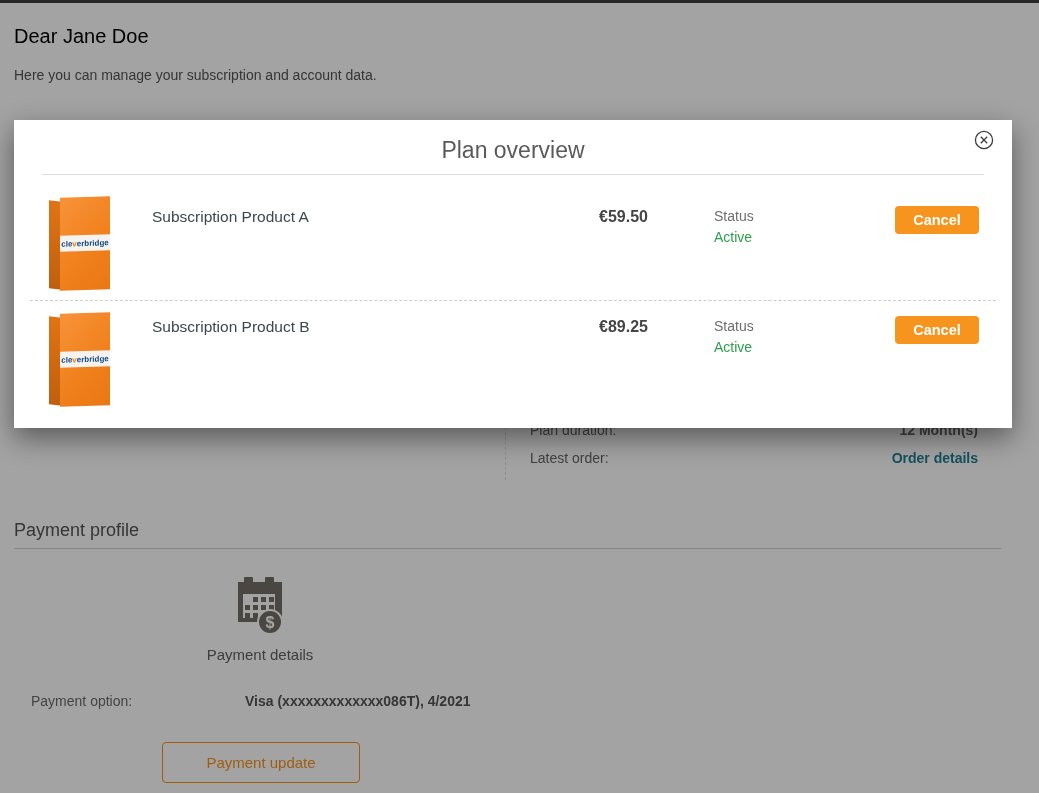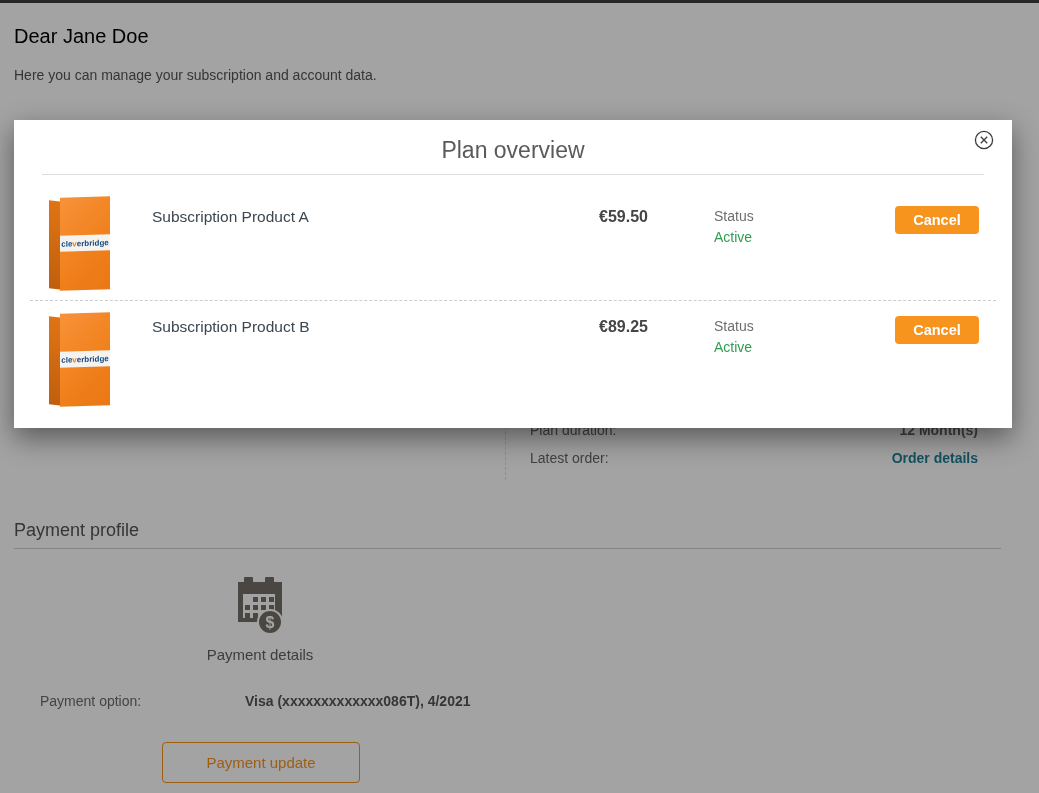--- a/index.html
+++ b/index.html
@@ -20,21 +20,21 @@
   .pd-row .pd-value { position:absolute; right:24px; top:0; font-size:14px; font-weight:bold; color:#666; }
   .pd-row-0 { top:222px; }
   .pd-row-1 { top:250px; }
   .pd-value.link { color:#1f7f93; cursor:pointer; }
 
   .pp-heading { position:absolute; left:14px; top:520px; font-size:18px; color:#555; }
   .pp-rule { position:absolute; left:14px; top:548px; width:987px; border-top:1px solid #d0d0d0; }
   .pp-iconblock { position:absolute; left:199px; top:576px; width:122px; text-align:center; }
   .pp-iconblock svg { display:block; margin:0 auto; }
   .pp-iconlabel { margin-top:10px; font-size:15px; color:#616161; }
-  .po-label { position:absolute; left:40px; top:693px; font-size:14px; color:#6b6b6b; }
+  .po-label { position:absolute; left:31px; top:693px; font-size:14px; color:#6b6b6b; }
   .po-value { position:absolute; left:245px; top:693px; font-size:14px; font-weight:bold; color:#555; }
   .pay-update-btn { position:absolute; left:162px; top:742px; width:198px; height:41px;
                     background:transparent; border:1px solid #f7941d; border-radius:4px;
                     color:#f7941d; font-size:15px; font-family:"Liberation Sans", sans-serif; cursor:pointer; }
 
   
   .overlay { position:absolute; inset:0; background:rgba(0,0,0,0.36); z-index:5; }
 
   
   .modal { position:absolute; left:14px; top:120px; width:998px; height:308px; background:#fff;

